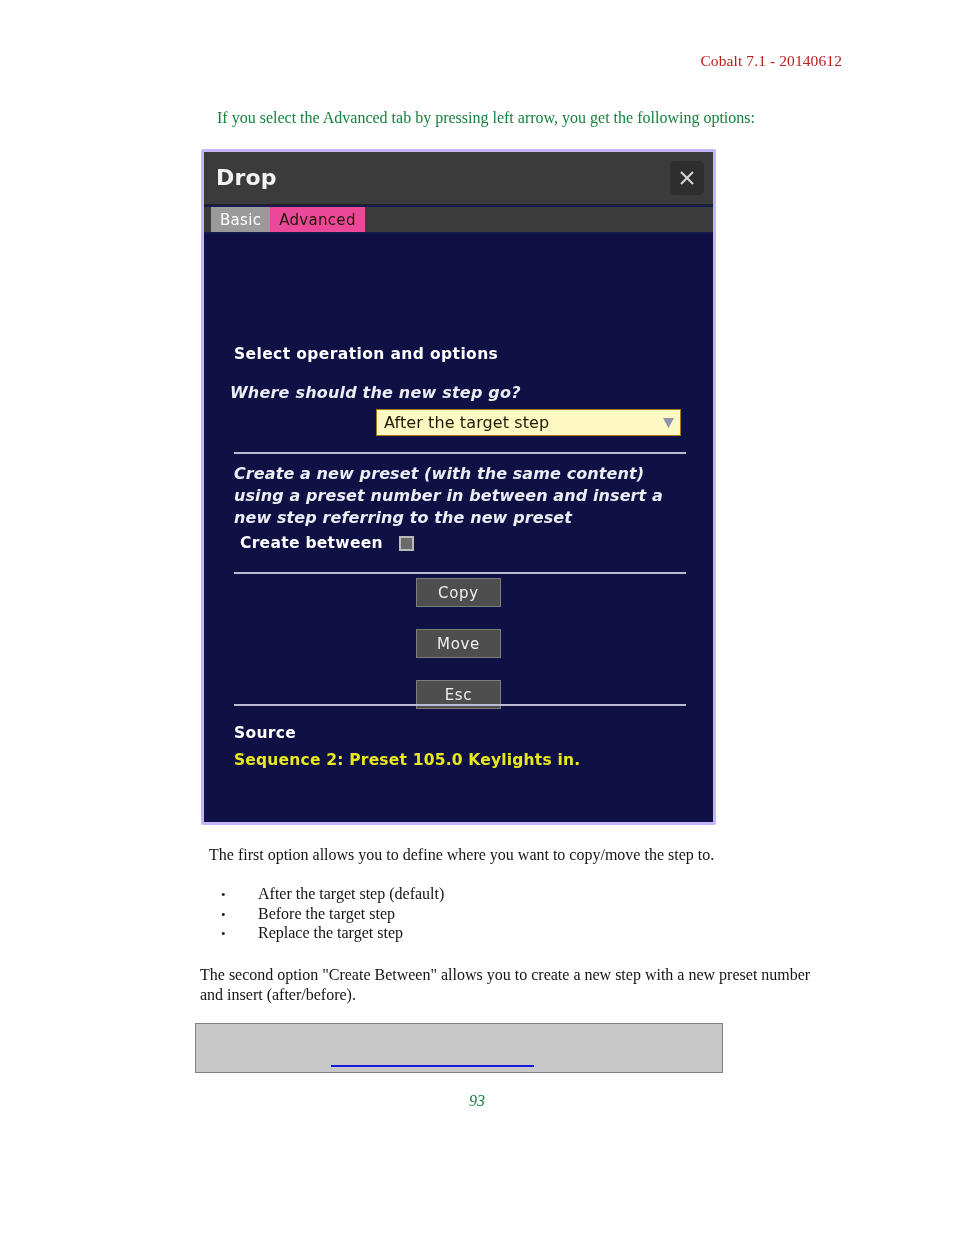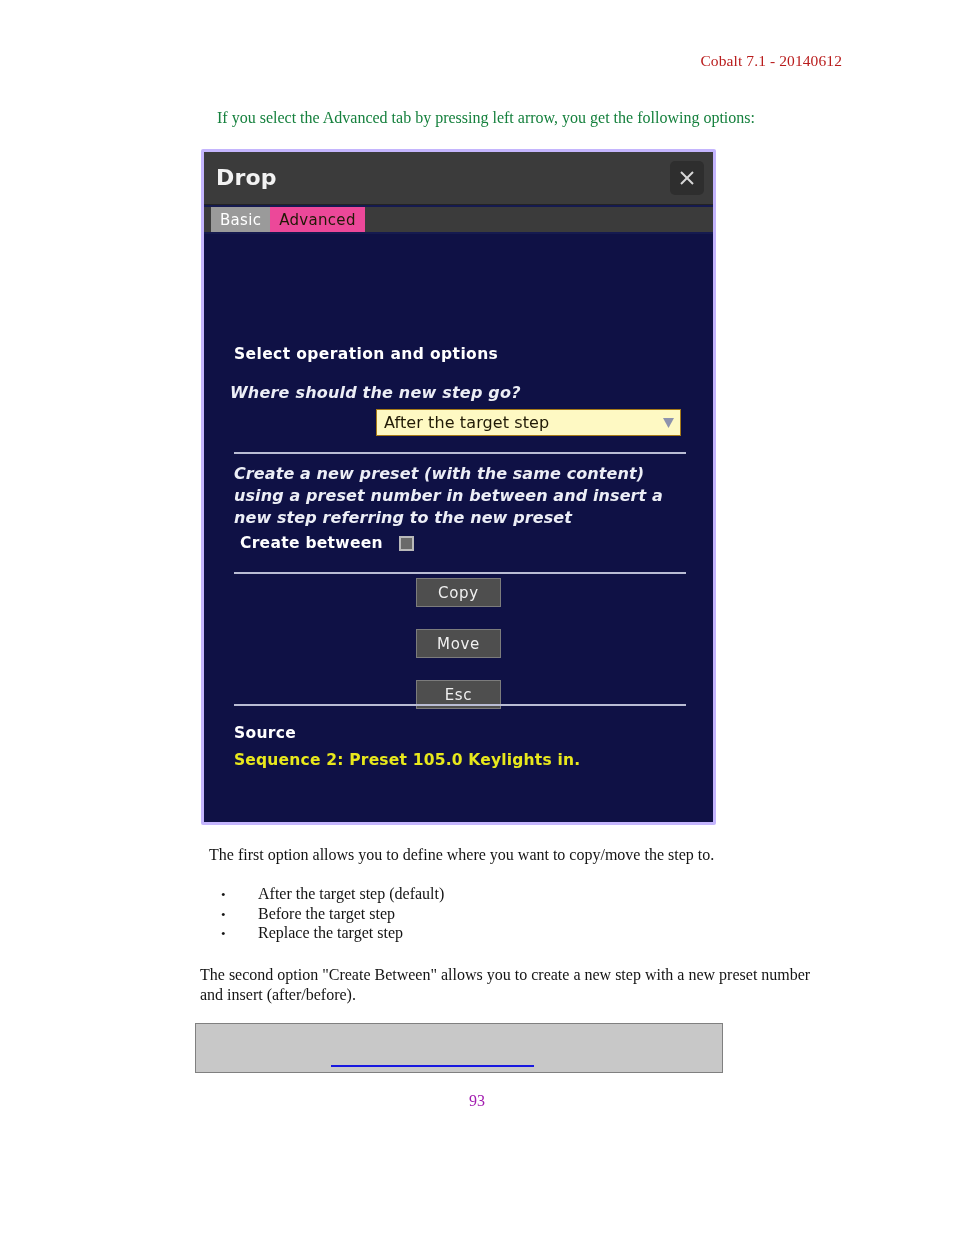--- a/index.html
+++ b/index.html
@@ -99,21 +99,22 @@
     background: #1818e0;
   }
 
   .page-number {
     position: absolute;
     left: 0;
     top: 1092px;
     width: 954px;
     text-align: center;
     font-size: 16px;
-    color: #a21caf;
+    color: #15803d;
+    font-style: italic;
   }
 
   
   .dialog {
     position: absolute;
     left: 201px;
     top: 149px;
     width: 515px;
     height: 676px;
     box-sizing: border-box;

